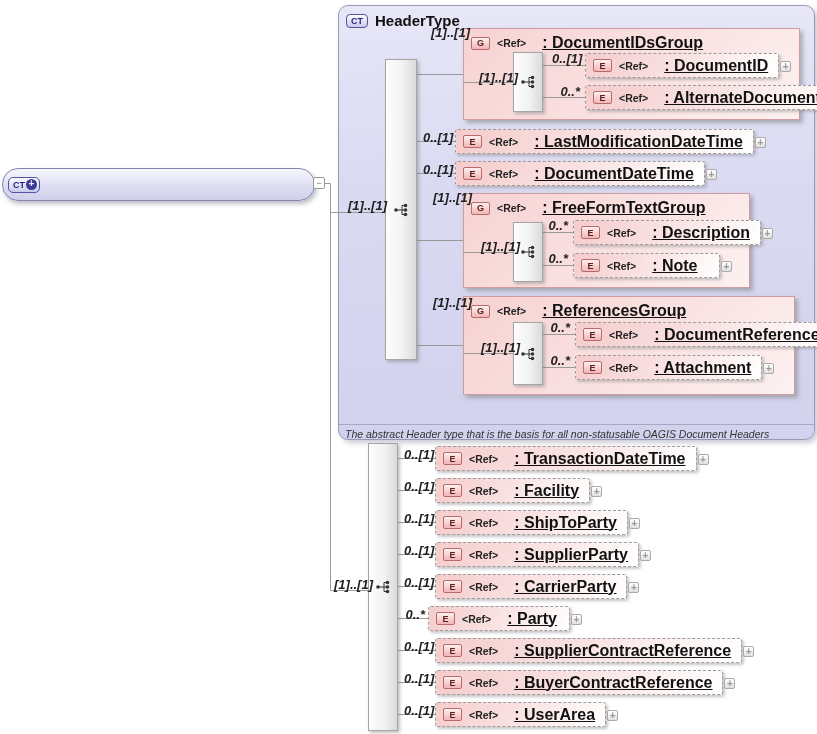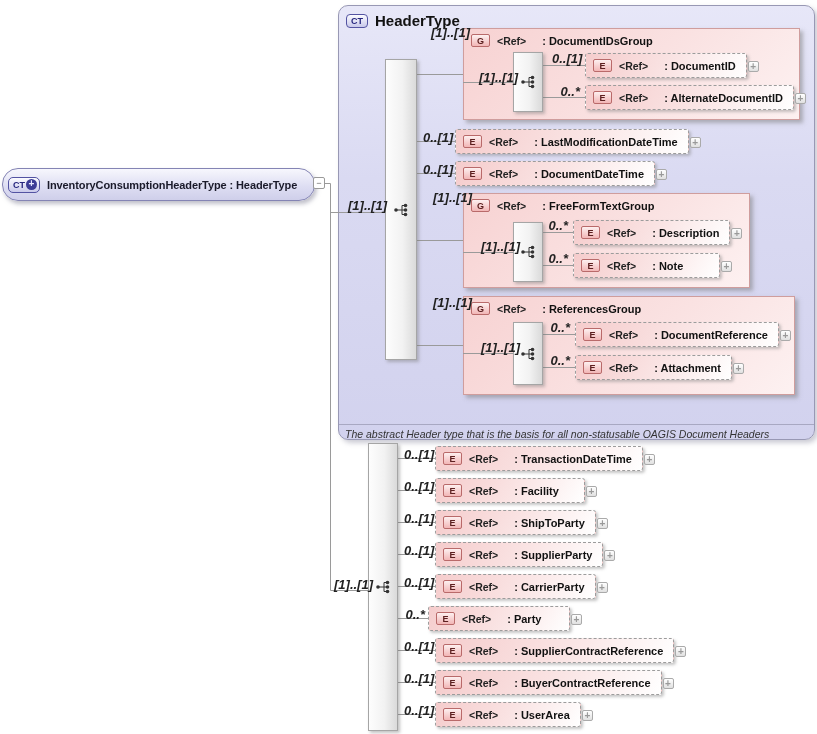--- a/index.html
+++ b/index.html
@@ -85,21 +85,21 @@
 
   
   .el {
     position:absolute; height:25px; box-sizing:border-box; z-index:4;
     border:1px dashed #9c9c9c; border-radius:3px;
     background:linear-gradient(120deg,#f5cccc 0%,#fae5e5 55%,#ffffff 100%);
     box-shadow:2px 2px 3px rgba(130,130,130,.45);
     display:flex; align-items:center; padding:0 10px 0 7px; white-space:nowrap;
   }
   .ref { font-weight:bold; font-size:10.5px; color:#222; margin-right:16px; }
-  .nm  { font-weight:bold; font-size:11px; color:#111; }
+  .nm  { font-weight:bold; font-size:16px; color:#111;text-decoration:underline; }
   .plus {
     position:absolute; right:-13px; top:7px; width:11px; height:11px; box-sizing:border-box;
     border:1px solid #aaa; border-radius:2px;
     background:linear-gradient(180deg,#ffffff,#e0e0e0);
     color:#999; font-size:10px; font-weight:bold; line-height:9px; text-align:center;
   }
 
   
   .cardlbl { position:absolute; z-index:5; font-style:italic; font-weight:bold; font-size:13px; color:#222; white-space:nowrap; }
   .cardlbl.r { width:28px; text-align:right; }
@@ -147,21 +147,20 @@
              M463 353.5 H513 M543 334.5 H575 M543 367.5 H575
              M398 458.5 H435 M398 490.5 H435 M398 522.5 H435 M398 554.5 H435 M398 586.5 H435
              M398 618.5 H428 M398 650.5 H435 M398 682.5 H435 M398 714.5 H435" stroke="#9a9a9a" stroke-width="1" fill="none"></path>
   </svg>
 
   <div id="rootnode">
     <span class="ctplus">
       <span>CT</span>
       <span class="ct-circle">+</span>
     </span>
-    <span class="root-label">InventoryConsumptionHeaderType : HeaderType</span>
   </div>
   <div id="collapse1">−</div>
 
   <div class="seq" style="left:385px;top:59px;width:32px;height:301px">
     <svg width="16" height="16" viewBox="0 0 16 16">
         <circle cx="3" cy="8" r="1.8" fill="#333"></circle>
         <path d="M3 8 H9 M9 3.5 V12.5 M9 3.5 H12 M9 8 H12 M9 12.5 H12" stroke="#333" stroke-width="1" fill="none"></path>
         <circle cx="12.5" cy="3.5" r="1.8" fill="#333"></circle>
         <circle cx="12.5" cy="8" r="1.8" fill="#333"></circle>
         <circle cx="12.5" cy="12.5" r="1.8" fill="#333"></circle>

